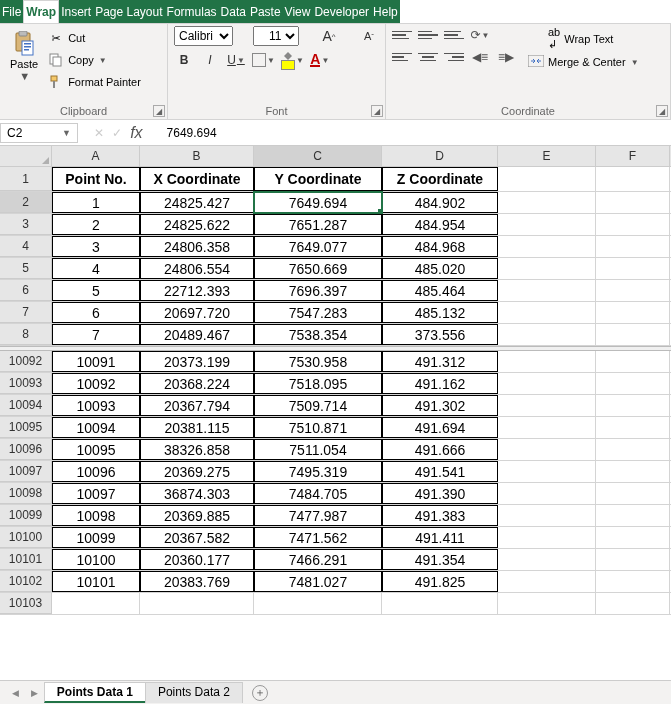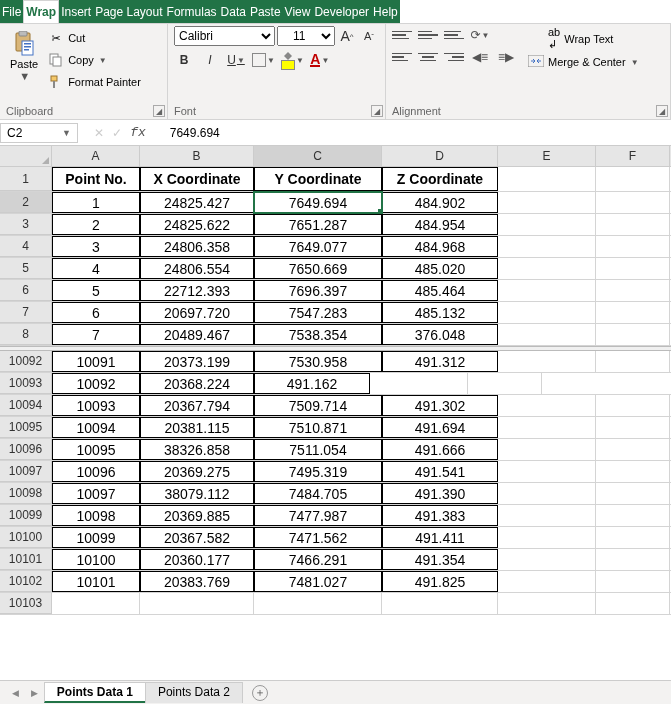--- a/index.html
+++ b/index.html
@@ -6,32 +6,32 @@
   body { background: #fff; font-size: 12px; width: 671px; height: 704px; overflow: hidden; display: flex; flex-direction: column; }
 
   
   .menu-tabs { display: flex; background: #fff; border-bottom: 1px solid #d4d4d4; height: 24px; }
   .menu-tab { padding: 4px 2px; font-size: 12px; background: #217346; color: #fff; cursor: pointer; display: flex; align-items: center; }
   .menu-tab.active { background: #fff; color: #217346; font-weight: 600; border-top: 1px solid #d4d4d4; border-left: 1px solid #d4d4d4; border-right: 1px solid #d4d4d4; }
 
   
   .ribbon { display: flex; background: #f3f2f1; border-bottom: 1px solid #d4d4d4; height: 96px; }
   .ribbon-group { border-right: 1px solid #d4d4d4; padding: 2px 6px 2px 6px; display: flex; flex-direction: column; justify-content: space-between; position: relative; }
-  .ribbon-group-label { font-size: 11px; color: #666; padding-top: 2px; }
+  .ribbon-group-label { text-align: center; font-size: 11px; color: #666; padding-top: 2px; }
   .ribbon-top { display: flex; gap: 4px; flex: 1; }
   .big-btn { display: flex; flex-direction: column; align-items: center; justify-content: flex-start; padding: 4px 4px; cursor: pointer; }
   .big-btn .ico { width: 24px; height: 28px; display: flex; align-items: center; justify-content: center; }
   .big-btn span { font-size: 11px; }
   .clip-stack { display: flex; flex-direction: column; gap: 2px; padding-top: 2px; }
   .clip-item { display: flex; align-items: center; gap: 4px; font-size: 11px; cursor: pointer; padding: 2px 2px; }
   .clip-item .ic { width: 16px; height: 16px; display: flex; align-items: center; justify-content: center; }
   .dlg-launch { position: absolute; right: 2px; bottom: 2px; width: 12px; height: 12px; border: 1px solid #aaa; font-size: 8px; color: #666; display:flex; align-items:center; justify-content:center; cursor:pointer; }
 
   
-  .font-row1 { display: flex; gap: 2px; align-items: center; margin-bottom: 4px; }
+  .font-row1 { display: flex; gap: 20px; align-items: center; margin-bottom: 4px; }
   .font-row2 { display: flex; gap: 6px; align-items: center; }
   select.fontname { width: 110px; font-size: 12px; height: 20px; }
   select.fontsize { width: 62px; font-size: 12px; height: 20px; padding-left: 11px; }
   .rb-btn { min-width: 20px; height: 20px; display: inline-flex; align-items: center; justify-content: center; font-size: 12px; cursor: pointer; color: #333; }
   .rb-btn.b { font-weight: bold; }
   .rb-btn.i { font-style: italic; }
   .rb-btn.u { text-decoration: underline; display:inline-flex; align-items:center; }
   .sq { width: 14px; height: 14px; border: 1px solid #888; }
   .fill-sw { width: 14px; height: 10px; background: #ffff00; border: 1px solid #888; }
   .font-sw { font-weight: bold; color: #c00000; font-size: 14px; border-bottom: 2px solid #c00000; line-height: 12px; }
@@ -44,21 +44,21 @@
   .al-btn .ln { height: 1.5px; background: #555; }
   .ind-btn { width: 20px; height: 18px; display:flex; align-items:center; justify-content:center; cursor:pointer; font-size:12px; color:#555;}
   .wrap-merge { display:flex; flex-direction:column; gap:4px; margin-left: 8px;}
   .txt-btn { display: flex; align-items: center; gap: 4px; font-size: 11px; cursor: pointer; }
 
   
   .fb { display: flex; align-items: center; border-bottom: 1px solid #ccc; height: 26px; background: #fff; }
   .namebox { width: 78px; border: 1px solid #ccc; height: 20px; margin: 2px 0 2px 0; padding: 0 6px; display: flex; align-items: center; font-size: 12px; }
   .namebox .dd { margin-left: auto; font-size: 9px; color: #666; }
   .fx-btns { display: flex; align-items: center; gap: 8px; padding: 0 16px; color: #888; }
-  .fx-lbl { font-style: italic; font-family: Liberation Mono, monospace; font-size: 13px; color: #555; }
+  .fx-lbl { font-style: italic; font-family: Liberation Sans, sans-serif; font-size: 16px; color: #555; }
   .formula-input { flex: 1; border: none; outline: none; font-size: 12px; padding: 0 8px; }
 
   
   .grid-wrap { flex: 1; overflow: hidden; display: flex; flex-direction: column; font-family: Calibri, Arial, sans-serif;}
   .col-headers { display: flex; background: #e6e6e6; border-bottom: 1px solid #ccc; }
   .corner { width: 52px; height: 20px; background: #e6e6e6; border-right: 1px solid #ccc; position: relative; }
   .corner::after { content: ""; position: absolute; right: 2px; bottom: 2px; border-style: solid; border-width: 0 0 7px 7px; border-color: transparent transparent #b0b0b0 transparent; }
   .ch { height: 20px; border-right: 1px solid #ccc; text-align: center; font-size: 12px; color: #333; display: flex; align-items: center; justify-content: center; background: #e6e6e6; }
   .ch.sel { background: #d2d2d2; }
   .cA { width: 88px; } .cB { width: 114px; } .cC { width: 128px; } .cD { width: 116px; } .cE { width: 98px; } .cF { width: 74px; }
@@ -241,21 +241,21 @@
         <div class="txt-btn">
           <span><svg width="16" height="12" viewBox="0 0 16 12">
                 <rect x="0" y="0" width="16" height="12" fill="none" stroke="#888"></rect>
                 <path d="M3 6 L7 6 M5 4 L7 6 L5 8 M13 6 L9 6 M11 4 L9 6 L11 8" stroke="#4472c4" fill="none"></path>
               </svg></span>
           <span>Merge &amp; Center</span>
           <span class="caret">▼</span>
         </div>
       </div>
     </div>
-    <div class="ribbon-group-label">Alignment</div>
+    <div class="ribbon-group-label">Coordinate</div>
     <div class="dlg-launch">◢</div>
   </div>
 </div>
 
 <div class="fb">
   <div class="namebox">
     <span>C2</span>
     <span class="dd">▼</span>
   </div>
   <div class="fx-btns">
@@ -338,38 +338,39 @@
         <div class="cell cC data-cell">7547.283</div>
         <div class="cell cD data-cell">485.132</div>
         <div class="cell cE blank"></div>
         <div class="cell cF blank"></div>
       </div>
       <div class="row">
         <div class="rh">8</div>
         <div class="cell cA data-cell">7</div>
         <div class="cell cB data-cell">20489.467</div>
         <div class="cell cC data-cell">7538.354</div>
-        <div class="cell cD data-cell">376.048</div>
+        <div class="cell cD data-cell">373.556</div>
         <div class="cell cE blank"></div>
         <div class="cell cF blank"></div>
       </div>
       <div class="split"></div>
       <div class="row">
         <div class="rh">10092</div>
         <div class="cell cA data-cell">10091</div>
         <div class="cell cB data-cell">20373.199</div>
         <div class="cell cC data-cell">7530.958</div>
         <div class="cell cD data-cell">491.312</div>
         <div class="cell cE blank"></div>
         <div class="cell cF blank"></div>
       </div>
       <div class="row">
         <div class="rh">10093</div>
         <div class="cell cA data-cell">10092</div>
         <div class="cell cB data-cell">20368.224</div>
+        <div class="cell cC data-cell">7518.095</div>
         <div class="cell cD data-cell">491.162</div>
         <div class="cell cE blank"></div>
         <div class="cell cF blank"></div>
       </div>
       <div class="row">
         <div class="rh">10094</div>
         <div class="cell cA data-cell">10093</div>
         <div class="cell cB data-cell">20367.794</div>
         <div class="cell cC data-cell">7509.714</div>
         <div class="cell cD data-cell">491.302</div>
@@ -399,21 +400,21 @@
         <div class="cell cA data-cell">10096</div>
         <div class="cell cB data-cell">20369.275</div>
         <div class="cell cC data-cell">7495.319</div>
         <div class="cell cD data-cell">491.541</div>
         <div class="cell cE blank"></div>
         <div class="cell cF blank"></div>
       </div>
       <div class="row">
         <div class="rh">10098</div>
         <div class="cell cA data-cell">10097</div>
-        <div class="cell cB data-cell">38079.112</div>
+        <div class="cell cB data-cell">36874.303</div>
         <div class="cell cC data-cell">7484.705</div>
         <div class="cell cD data-cell">491.390</div>
         <div class="cell cE blank"></div>
         <div class="cell cF blank"></div>
       </div>
       <div class="row">
         <div class="rh">10099</div>
         <div class="cell cA data-cell">10098</div>
         <div class="cell cB data-cell">20369.885</div>
         <div class="cell cC data-cell">7477.987</div>

